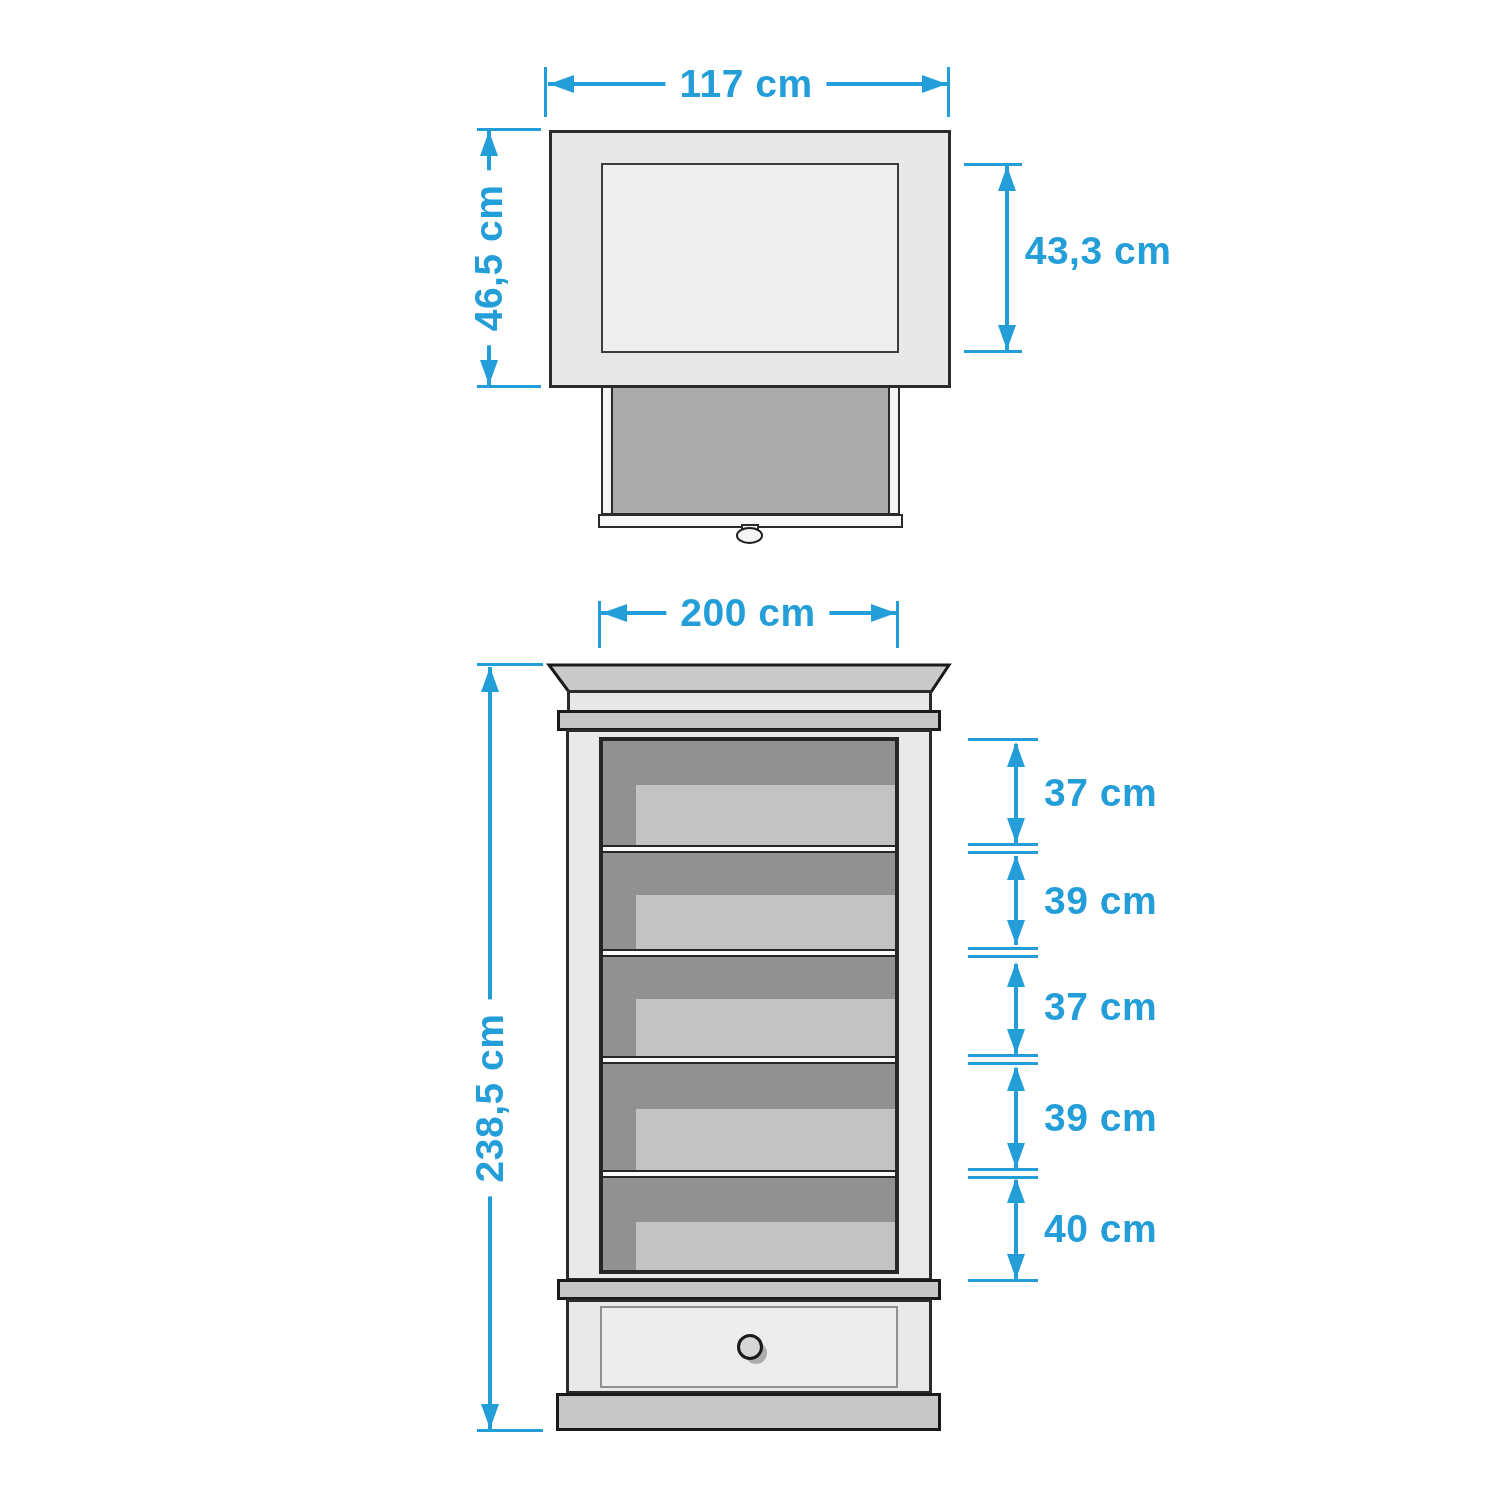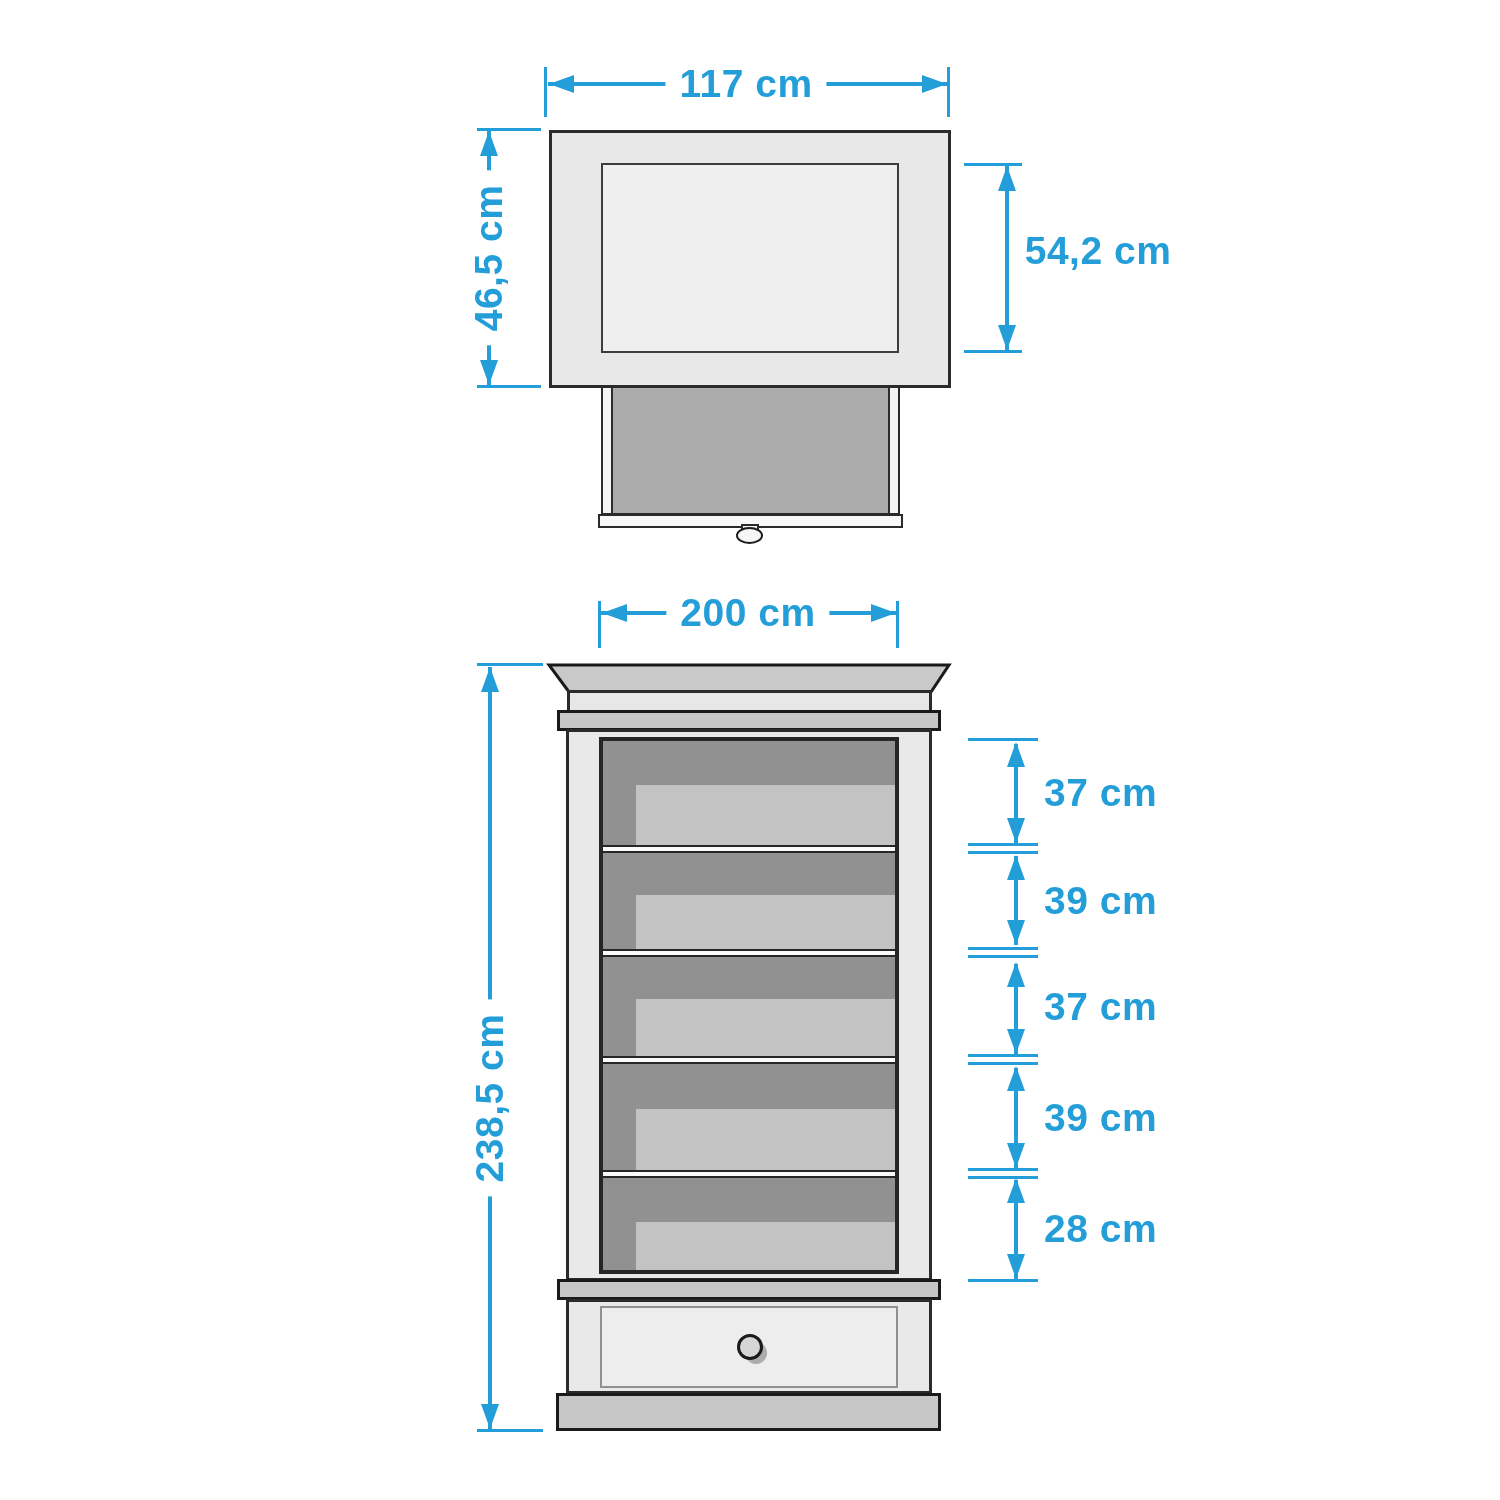--- a/index.html
+++ b/index.html
@@ -59,21 +59,21 @@
     <div class="line" style="left:487px;top:131px;width:4px;height:254px;"></div>
     <div class="arr arr-u" style="left:480px;top:131px;"></div>
     <div class="arr arr-d" style="left:480px;top:360px;"></div>
     <span class="lbl lbl-rot" style="left:489px;top:258px;">46,5 cm</span>
 
     <div class="line" style="left:964px;top:163px;width:58px;height:3px;"></div>
     <div class="line" style="left:964px;top:350px;width:58px;height:3px;"></div>
     <div class="line" style="left:1005px;top:166px;width:4px;height:184px;"></div>
     <div class="arr arr-u" style="left:998px;top:166px;"></div>
     <div class="arr arr-d" style="left:998px;top:325px;"></div>
-    <span class="lbl" style="left:1098px;top:251px;background:transparent;padding:0;">54,2 cm</span>
+    <span class="lbl" style="left:1098px;top:251px;background:transparent;padding:0;">43,3 cm</span>
   </div>
 
   <div>
 
     <svg class="abs" style="left:540px;top:659px;" width="420" height="40" viewBox="0 0 420 40">
       <polygon points="9,6 409,6 391,33 29,33" fill="#c9c9c9" stroke="#1a1a1a" stroke-width="3"></polygon>
     </svg>
     <div class="abs" style="left:567px;top:690px;width:365px;height:23px;background:#e7e7e7;border:3px solid var(--ink);"></div>
     <div class="abs" style="left:557px;top:710px;width:384px;height:21px;background:#c7c7c7;border:3px solid #1a1a1a;"></div>
 
@@ -148,16 +148,16 @@
     <span class="lbl-side" style="left:1044px;top:1007px;">37 cm</span>
 
     <div class="line" style="left:1014px;top:1068px;width:4px;height:100px;"></div>
     <div class="arr arr-u" style="left:1007px;top:1066px;"></div>
     <div class="arr arr-d" style="left:1007px;top:1143px;"></div>
     <span class="lbl-side" style="left:1044px;top:1118px;">39 cm</span>
 
     <div class="line" style="left:1014px;top:1180px;width:4px;height:99px;"></div>
     <div class="arr arr-u" style="left:1007px;top:1178px;"></div>
     <div class="arr arr-d" style="left:1007px;top:1254px;"></div>
-    <span class="lbl-side" style="left:1044px;top:1229px;">28 cm</span>
+    <span class="lbl-side" style="left:1044px;top:1229px;">40 cm</span>
   </div>
 
 </div>
 
 </body></html>

